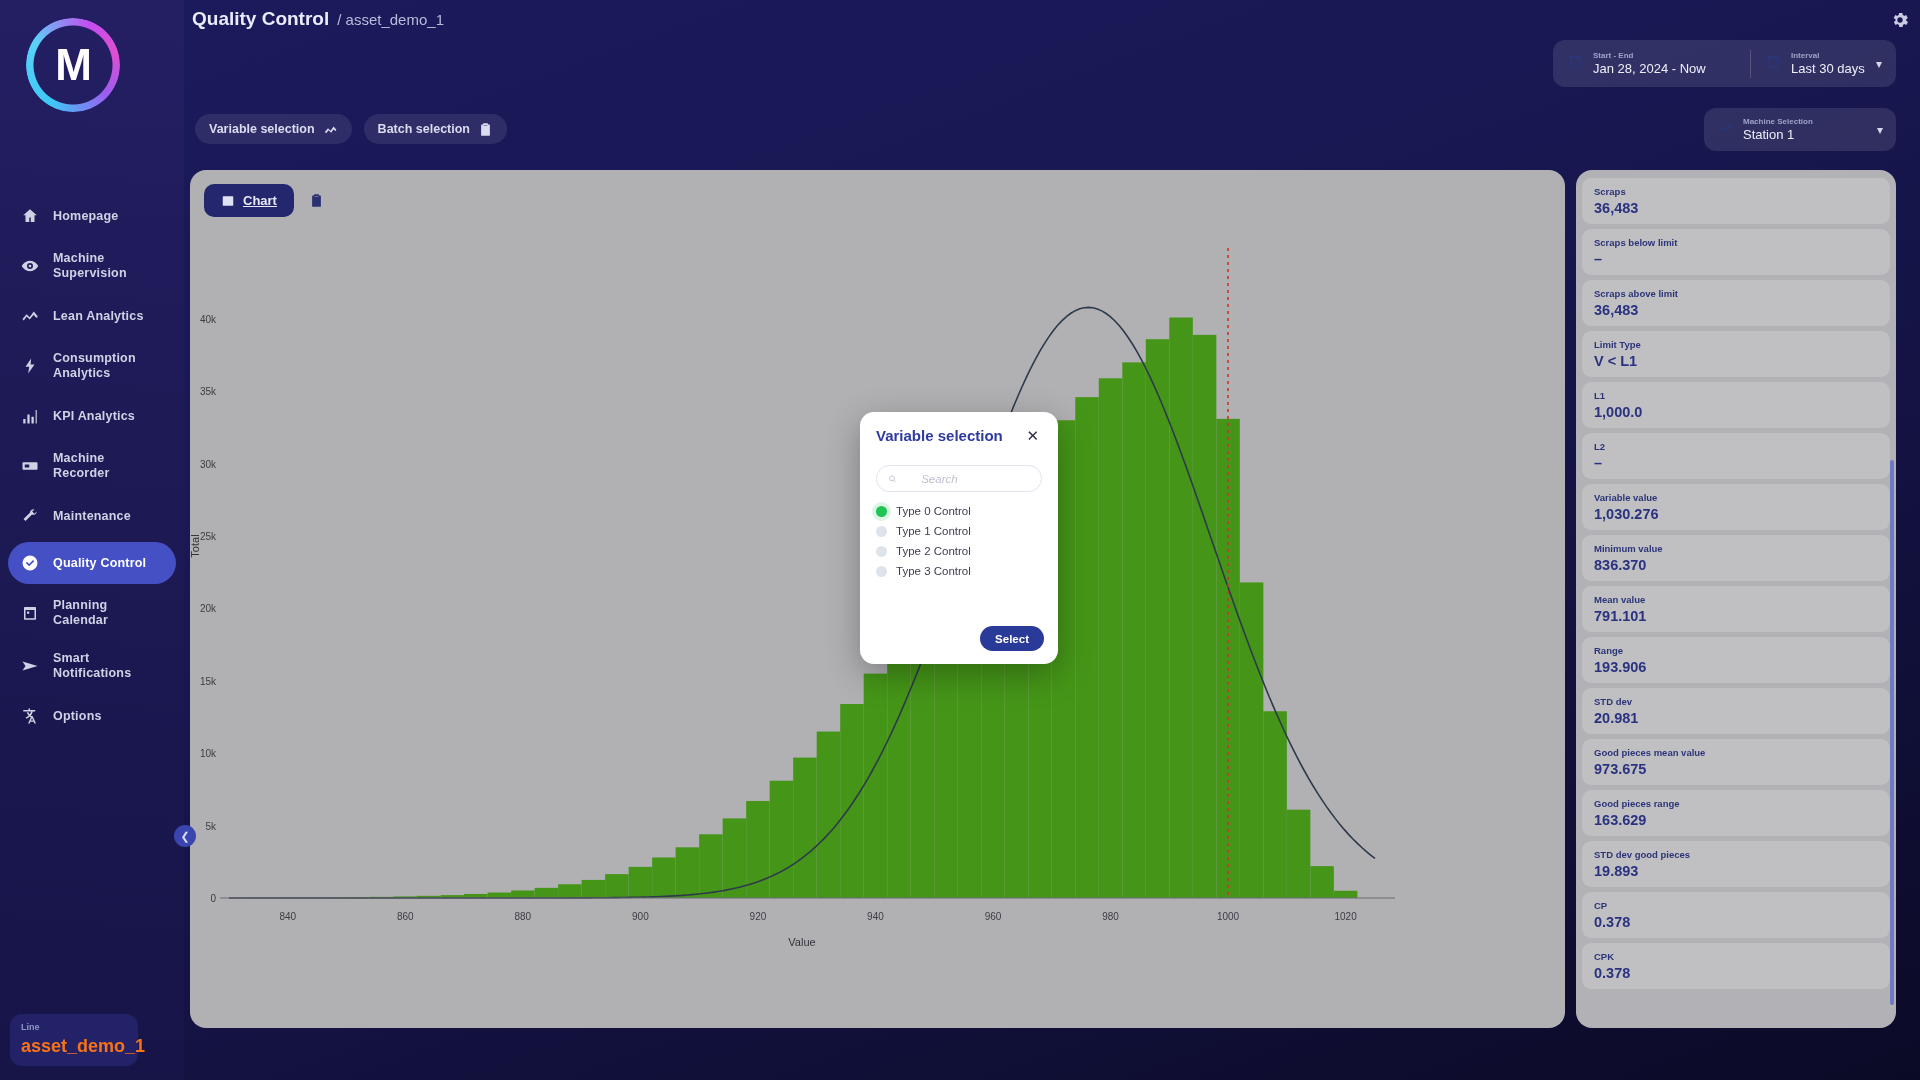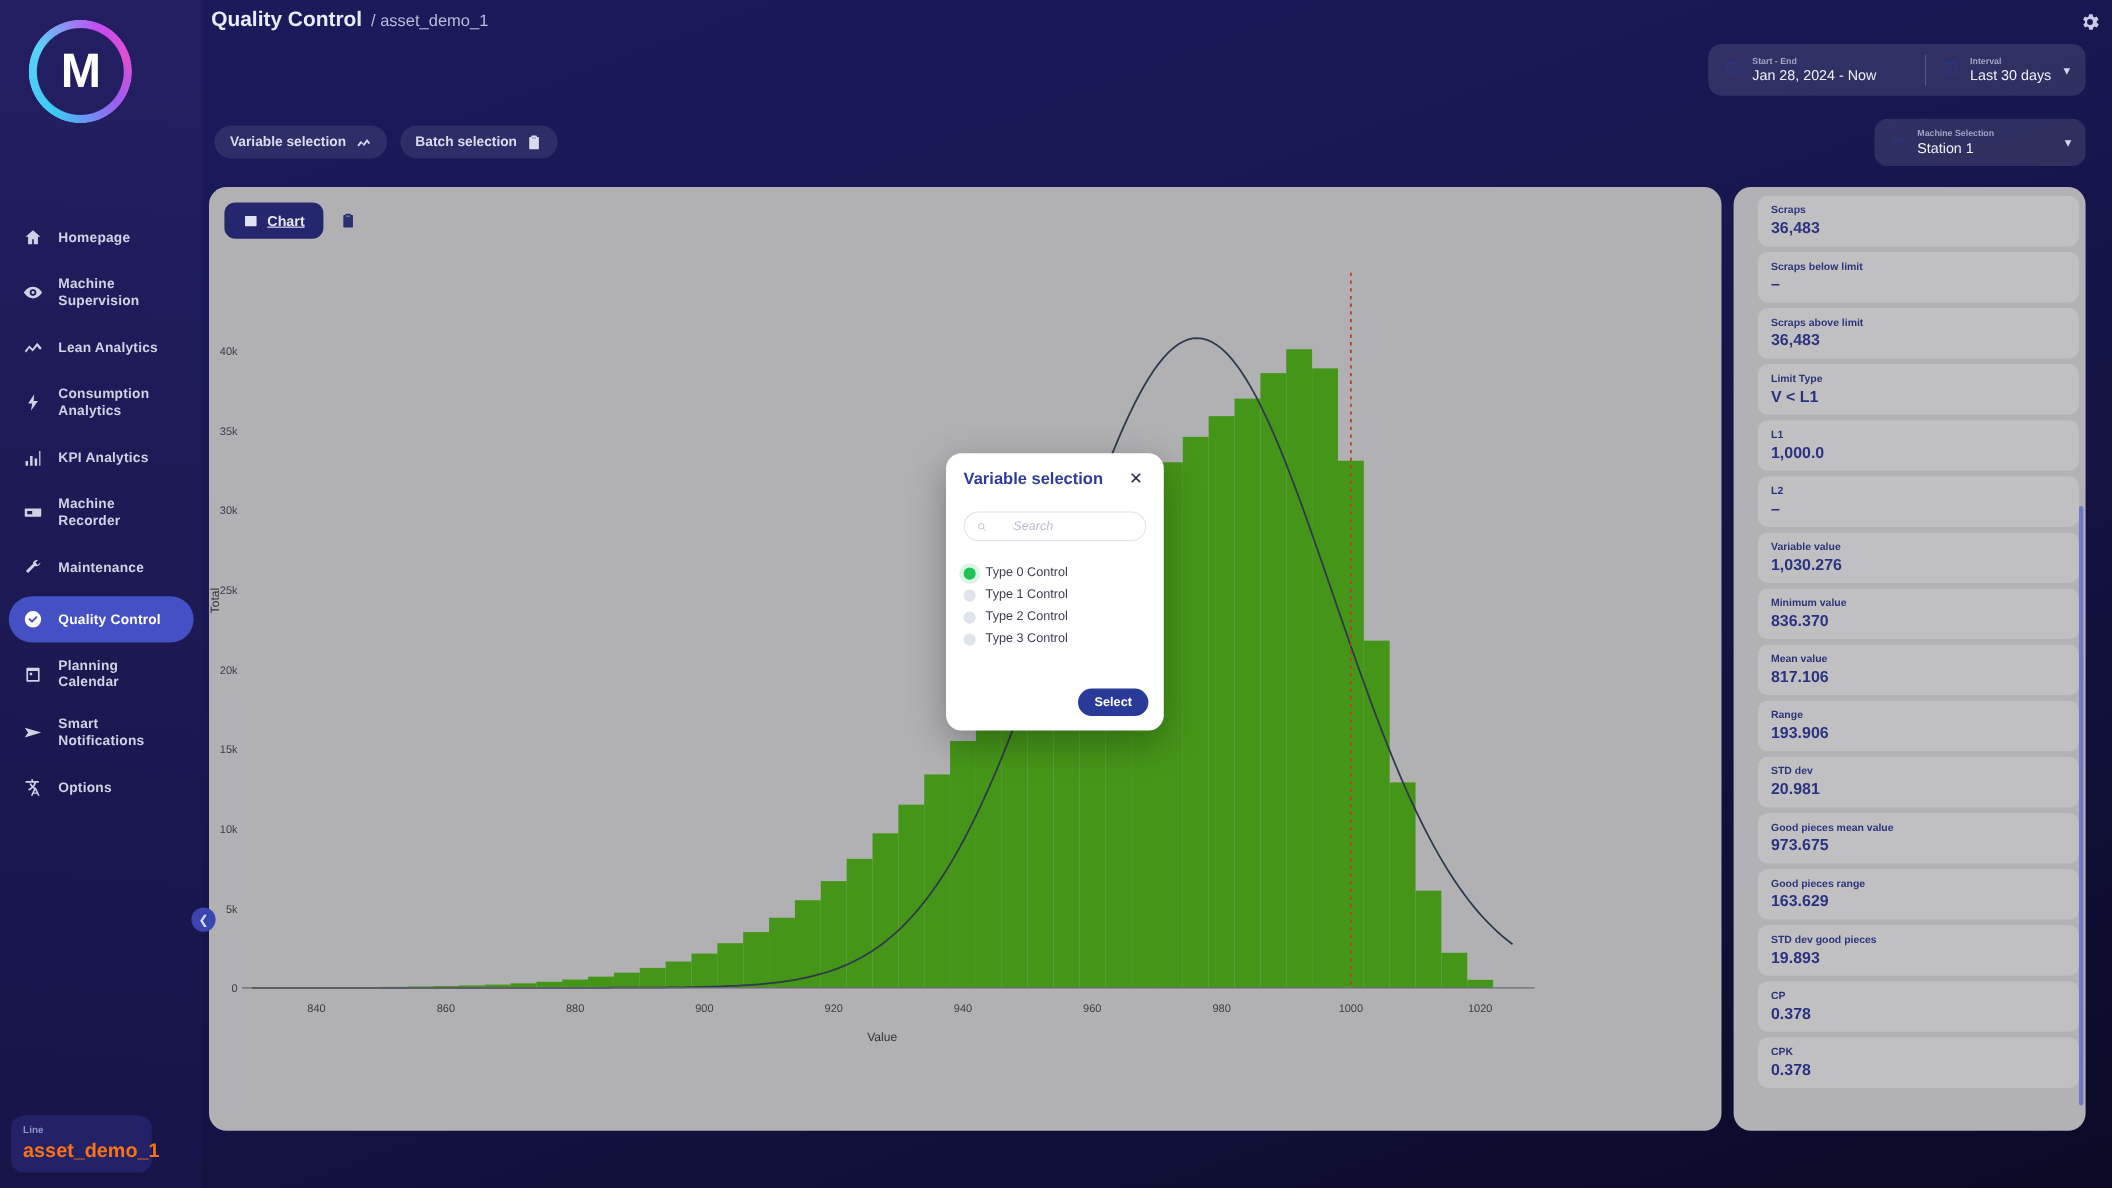--- a/index.html
+++ b/index.html
@@ -158,21 +158,21 @@
   .plot { position: absolute; left: 0; top: 58px; width: 1375px; height: 800px; }
   .plot svg { display: block; }
 
   
   .stats-panel {
     position: absolute; left: 1576px; top: 170px;
     width: 320px; height: 858px;
     background: #b2b2b6;
     border-radius: 16px;
     overflow: hidden;
-    padding: 8px 6px 0 22px;
+    padding: 8px 6px 0 6px;
   }
   .stat-row {
     background: rgba(255,255,255,0.18);
     border-radius: 9px;
     margin-bottom: 5px;
     padding: 8px 12px 9px 12px;
     height: 46px;
   }
   .stat-lbl { font-size: 9.5px; font-weight: 700; color: #2c3478; line-height: 12px; }
   .stat-val { font-size: 14.5px; font-weight: 700; color: #2a3280; line-height: 19px; margin-top: 1px; }
@@ -198,21 +198,21 @@
     border: 1px solid #e2e3ee; display: flex; align-items: center; gap: 24px;
     padding: 0 11px;
   }
   .search-box svg { width: 12px; height: 12px; fill: none; stroke: #b6b9cc; stroke-width: 2; }
   .search-box input {
     border: none; outline: none; font-size: 11.5px; color: #3a3a52;
     font-family: "Liberation Sans", sans-serif; width: 100%;
     font-style: italic; background: transparent;
   }
   .search-box input::placeholder { color: #bcbfd2; font-style: italic; }
-  .opt-list { margin-top: 19px; }
+  .opt-list { margin-top: 9px; }
   .opt {
     display: flex; align-items: center; gap: 9px;
     height: 20px; margin-bottom: 0px; cursor: pointer;
   }
   .opt .dot { width: 11px; height: 11px; border-radius: 50%; background: #dfe3ea; flex: 0 0 11px; }
   .opt.sel .dot { background: #20c455; box-shadow: 0 0 0 4px rgba(32,196,85,0.16); }
   .opt .t { font-size: 11.5px; color: #3d3d52; }
   .select-btn {
     position: absolute; right: 14px; bottom: 13px;
     height: 25px; padding: 0 15px; border-radius: 13px;
@@ -527,21 +527,21 @@
         <div class="stat-row">
           <div class="stat-lbl">Variable value</div>
           <div class="stat-val">1,030.276</div>
         </div>
         <div class="stat-row">
           <div class="stat-lbl">Minimum value</div>
           <div class="stat-val">836.370</div>
         </div>
         <div class="stat-row">
           <div class="stat-lbl">Mean value</div>
-          <div class="stat-val">817.106</div>
+          <div class="stat-val">791.101</div>
         </div>
         <div class="stat-row">
           <div class="stat-lbl">Range</div>
           <div class="stat-val">193.906</div>
         </div>
         <div class="stat-row">
           <div class="stat-lbl">STD dev</div>
           <div class="stat-val">20.981</div>
         </div>
         <div class="stat-row">

